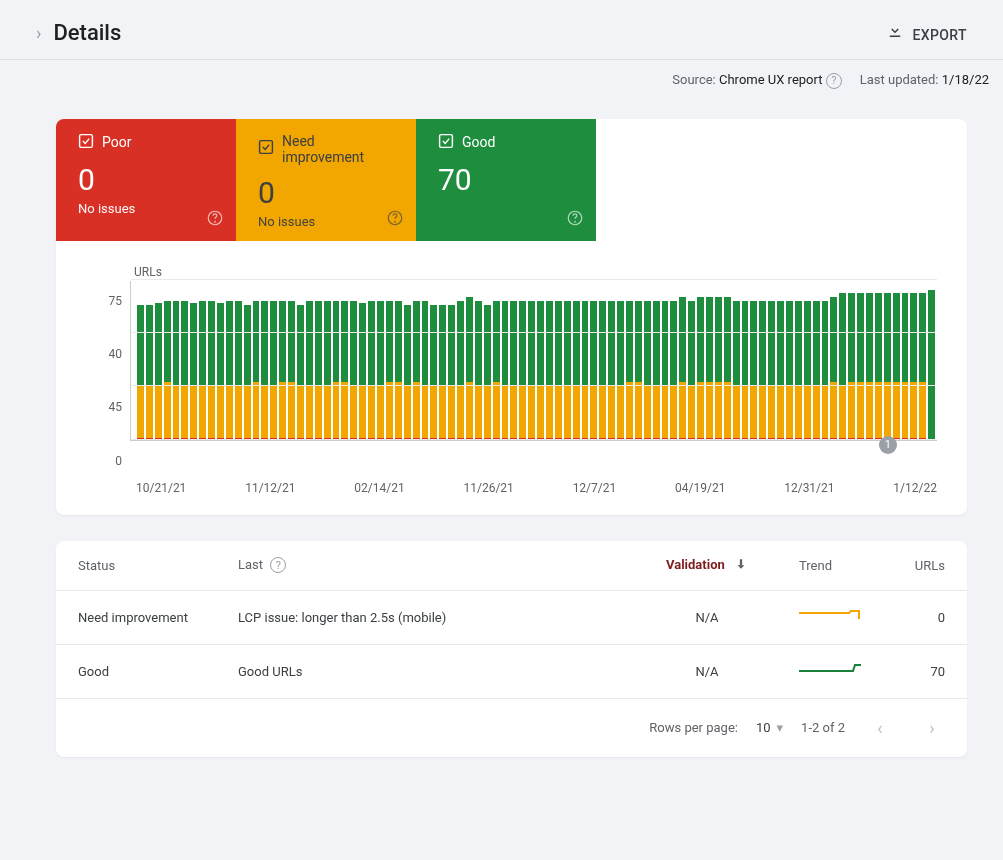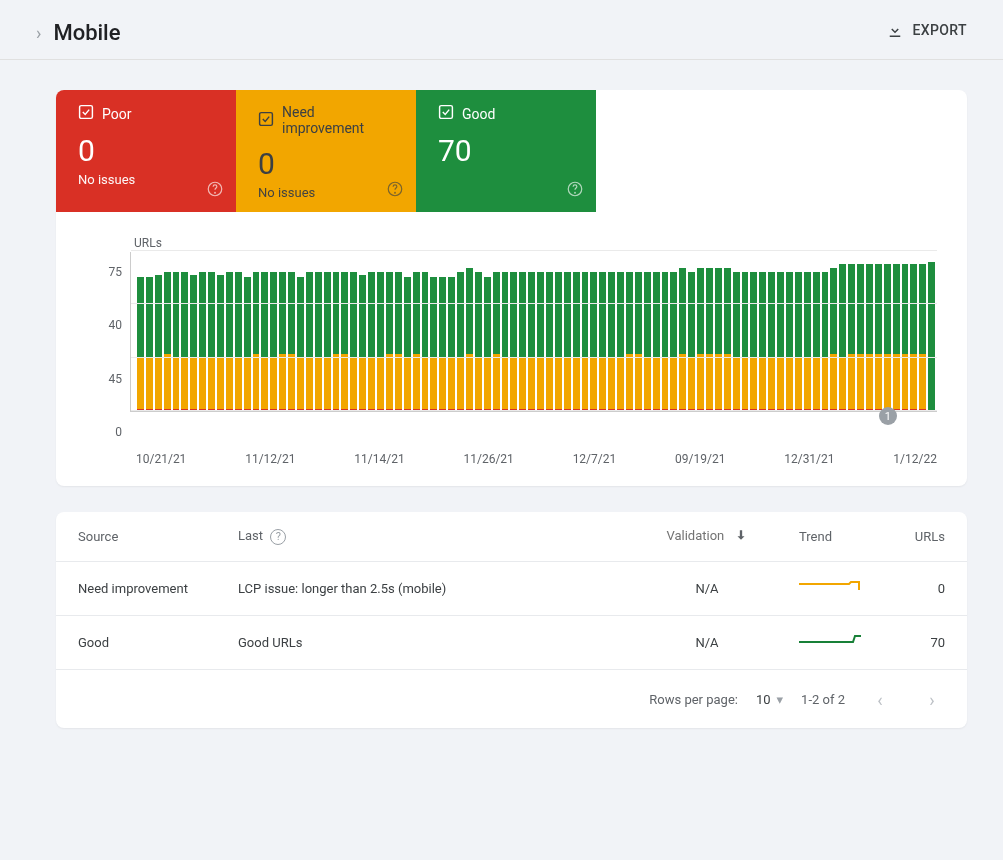--- a/index.html
+++ b/index.html
@@ -4,21 +4,21 @@
 <style>
   * { box-sizing: border-box; }
   html, body { margin:0; padding:0; font-family: -apple-system, BlinkMacSystemFont, "Segoe UI", Roboto, Arial, sans-serif; background:#f1f3f7; color:#202124; }
   .page { width:1003px; min-height:860px; background:#f1f3f7; position:relative; }
   
   .header { padding:20px 36px 14px 36px; display:flex; align-items:center; justify-content:space-between; border-bottom:1px solid #e0e0e0; }
   .breadcrumb { display:flex; align-items:center; gap:12px; font-size:22px; font-weight:400; }
   .breadcrumb .root { color:#5f6368; }
   .breadcrumb .chev { color:#9aa0a6; font-size:18px; }
   .breadcrumb .current { color:#202124; font-weight:500; }
-  .export { display:flex; align-items:flex-start; gap:8px; color:#3c4043; font-size:14px; font-weight:500; letter-spacing:.4px; cursor:pointer; }
+  .export { display:flex; align-items:flex-end; gap:8px; color:#3c4043; font-size:14px; font-weight:500; letter-spacing:.4px; cursor:pointer; }
   .export svg{ width:18px; height:18px; fill:#3c4043;}
   
   .meta-line { padding:12px 14px 0 0; display:flex; justify-content:flex-end; gap:18px; font-size:13px; color:#5f6368;}
   .meta-line .value {color:#202124;}
   .help-icon { display:inline-flex; align-items:center; justify-content:center; width:16px; height:16px; border:1px solid #9aa0a6; border-radius:50%; color:#9aa0a6; font-size:11px; vertical-align:middle;}
   
   .card { background:#fff; border-radius:8px; margin:30px 36px 0 56px; box-shadow:0 1px 2px rgba(0,0,0,.06); }
   .summary-row { display:flex; }
   .tile { flex:0 0 180px; padding:14px 18px 12px 22px; color:#fff; position:relative; }
   .tile:first-child{ border-top-left-radius:8px;}
@@ -71,32 +71,43 @@
   .sort-ind svg{width:14px;height:14px;fill:#5f6368;}
   .th-help{ margin-left:4px;}
 </style>
 </head>
 <body>
 <div class="page">
 
 <div class="header">
   <div class="breadcrumb">
     <span class="chev">›</span>
-    <span class="current">Mobile</span>
+    <span class="current">Details</span>
   </div>
   <div class="export">
     <span>
       <svg viewBox="0 0 24 24">
             <path d="M5 20h14v-2H5v2zm7-18v10.17l3.59-3.58L17 10l-5 5-5-5 1.41-1.41L12 12.17V2h0z"></path>
           </svg>
     </span>
     <span>EXPORT</span>
   </div>
 </div>
 
+<div class="meta-line">
+  <span>
+    <span>Source:</span>
+    <span class="value">Chrome UX report</span>
+    <span class="help-icon">?</span>
+  </span>
+  <span>
+    <span>Last updated:</span>
+    <span class="value">1/18/22</span>
+  </span>
+</div>
 
 <div class="card">
   <div class="summary-row">
     <div class="tile poor">
       <div class="chk">
         <span>
           <svg viewBox="0 0 20 20" fill="none" stroke="#fff" stroke-width="1.8">
                 <rect x="2" y="2" width="16" height="16" rx="2"></rect>
                 <path d="M6 10l3 3 5-6"></path>
               </svg>
@@ -614,41 +625,41 @@
       <div class="grid-line" style="bottom: 0px;"></div>
             <div class="grid-line" style="bottom: 53.3333px;"></div>
             <div class="grid-line" style="bottom: 106.667px;"></div>
             <div class="grid-line" style="bottom: 160px;"></div>
             <div class="marker" style="left: 93.8889%;">1</div>
           </div>
     </div>
     <div class="x-axis" id="x-axis">
           <span>10/21/21</span>
           <span>11/12/21</span>
-          <span>11/14/21</span>
+          <span>02/14/21</span>
           <span>11/26/21</span>
           <span>12/7/21</span>
-          <span>09/19/21</span>
+          <span>04/19/21</span>
           <span>12/31/21</span>
           <span>1/12/22</span>
         </div>
   </div>
 </div>
 
 <div class="card" style="margin-top:26px; margin-bottom:20px;">
   <table class="details">
     <thead>
       <tr>
-        <th style="width:160px">Source</th>
+        <th style="width:160px">Status</th>
         <th>
           <span>Last</span>
           <span class="help-icon th-help">?</span>
         </th>
         <th class="c" style="width:140px">
-          <span style="font-weight:400;color:#737373">Validation</span>
+          <span style="font-weight:700;color:#7f1d1d">Validation</span>
           <span class="sort-ind"><svg viewBox="0 0 24 24">
                   <path d="M12 20l-6-6h4V4h4v10h4z"></path>
                 </svg></span>
         </th>
         <th style="width:110px">Trend</th>
         <th class="r" style="width:80px">URLs</th>
       </tr>
     </thead>
     <tbody id="details-body">
           <tr>

